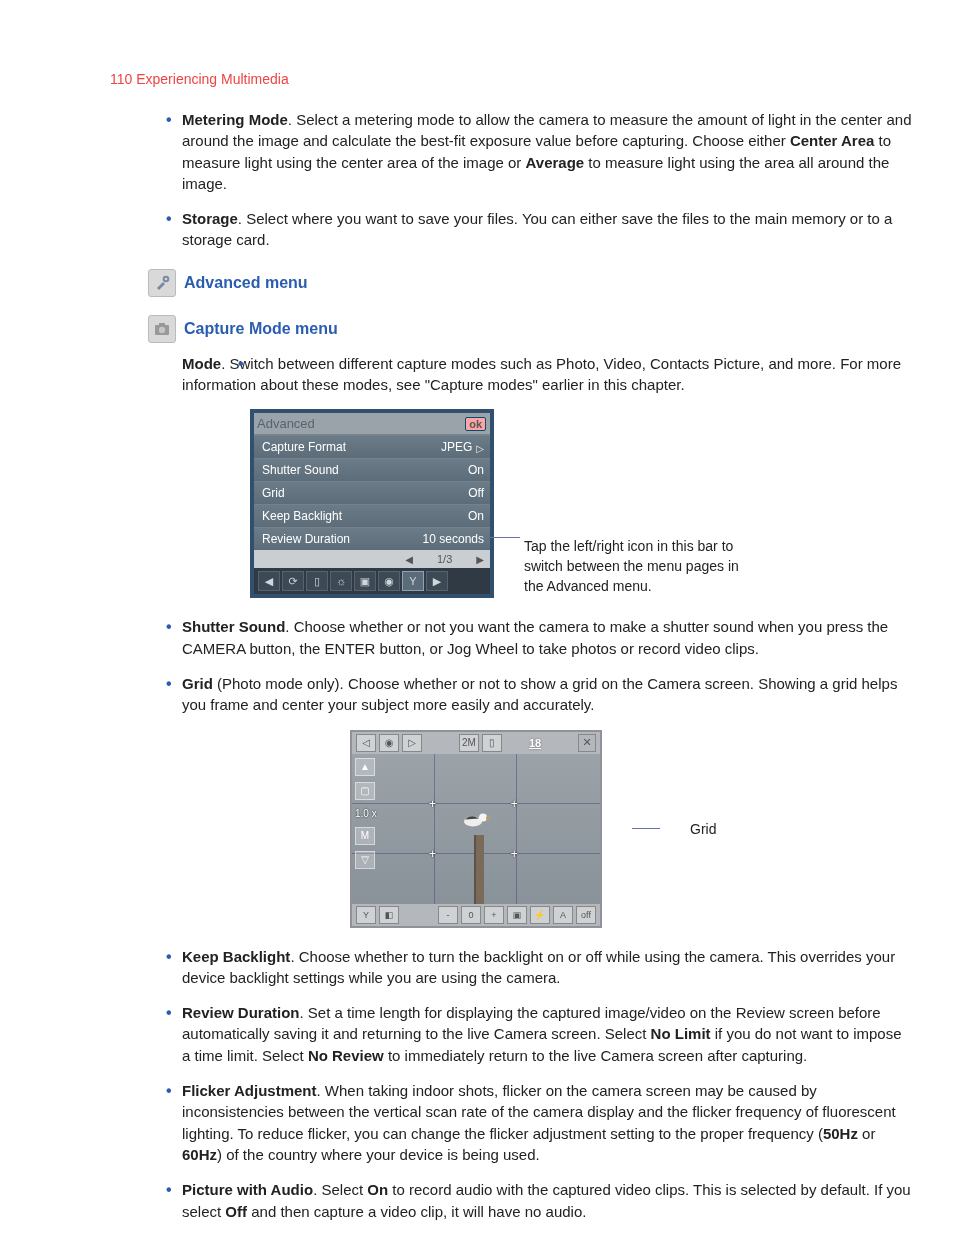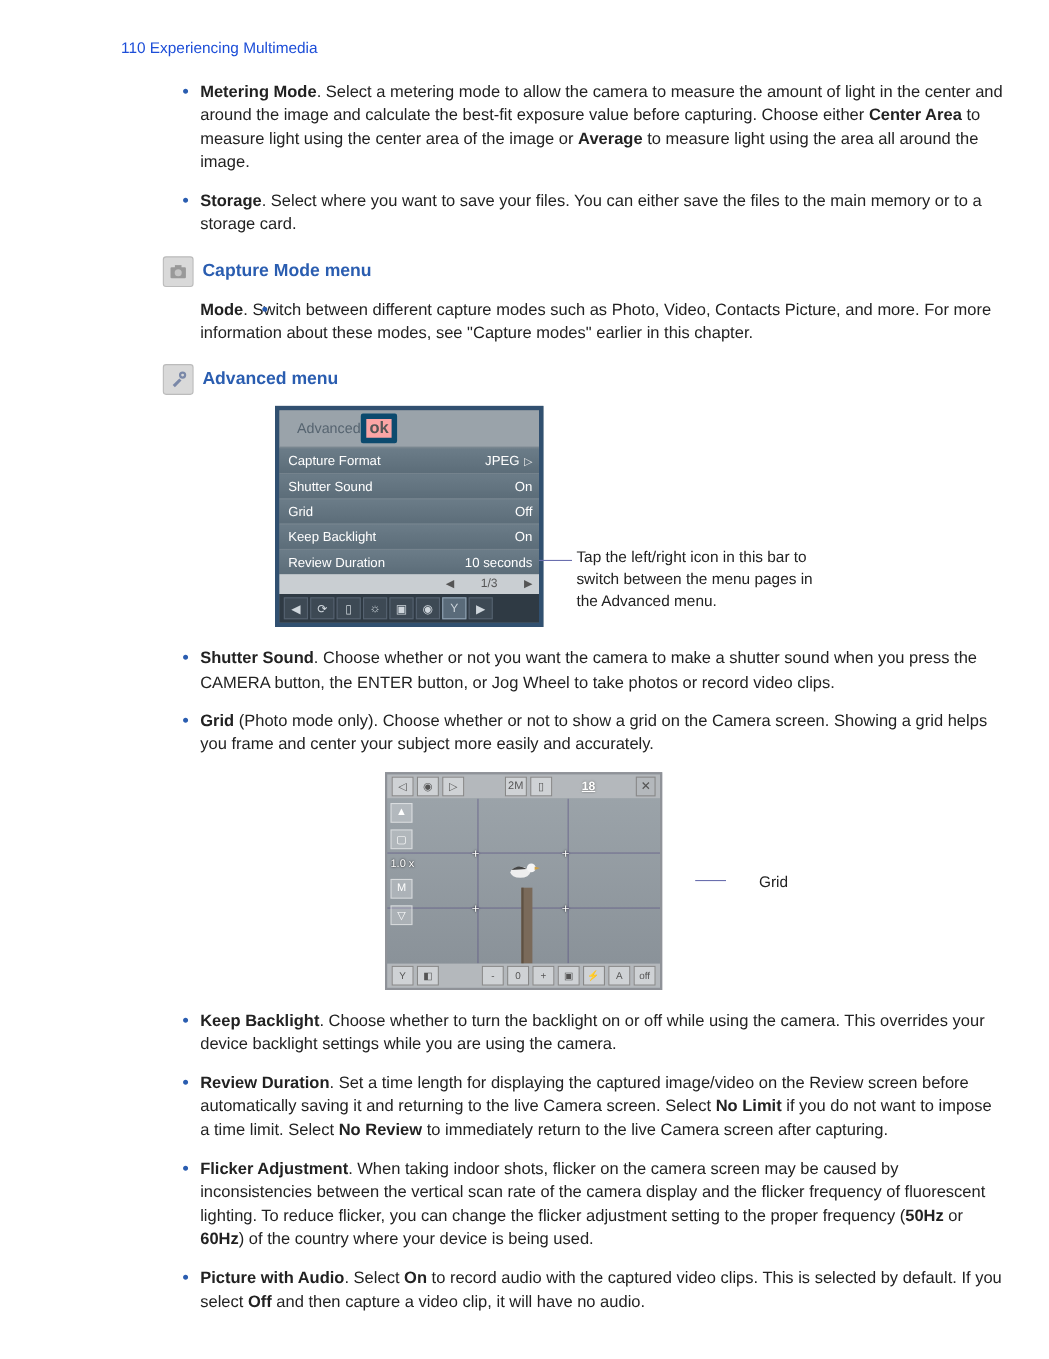--- a/index.html
+++ b/index.html
@@ -8,23 +8,24 @@
     font-family: "Segoe UI", "Myriad Pro", Arial, sans-serif;
     font-size: 15px;
     color: #222;
     background: #fff;
     width: 954px;
   }
   .page {
     padding: 35px 40px 60px 110px;
   }
   .page-header {
-    color: #1d4ed8;
+    color: #ef4444;
     font-size: 14px;
     margin-bottom: 22px;
+    margin-top: 36px;
   }
   .bulleted {
     position: relative;
     padding-left: 72px;
     margin-bottom: 14px;
     line-height: 1.42;
   }
   .bulleted::before {
     content: "•";
     position: absolute;
@@ -75,33 +76,33 @@
   .adv {
     width: 236px;
     border: 4px solid #315070;
     background: #6a7a86;
     color: #fff;
     font-size: 12px;
     position: relative;
   }
   .adv-title {
     display: flex;
-    justify-content: flex-start;
+    justify-content: space-between;
     align-items: center;
     background: #9aa3aa;
     color: #566470;
-    padding: 3px 4px 3px 16px;
+    padding: 3px 4px 3px 3px;
     font-size: 13px;
     border-bottom: 1px solid #7a858e;
   }
   .ok-btn {
     background: #fca5a5;
     color: #555;
-    border: 5px solid #0c4a6e;
-    font-size: 15px;
+    border: 1px solid #0c4a6e;
+    font-size: 11px;
     padding: 0 3px;
     font-weight: 600;
     border-radius: 2px;
   }
   .adv-row {
     display: flex;
     justify-content: space-between;
     align-items: center;
     padding: 4px 6px 4px 8px;
     border-top: 1px solid rgba(255,255,255,0.15);
@@ -233,47 +234,47 @@
 <div class="page">
 
   <div class="page-header">110  Experiencing Multimedia</div>
 
   <div class="bulleted">
     <span class="b">Metering Mode</span><span>. Select a metering mode to allow the camera to measure the amount of light in the center and around the image and calculate the best-fit exposure value before capturing. Choose either </span><span class="b">Center Area</span><span> to measure light using the center area of the image or </span><span class="b">Average</span><span> to measure light using the area all around the image.</span>
   </div>
 
   <div class="bulleted">
     <span class="b">Storage</span><span>. Select where you want to save your files. You can either save the files to the main memory or to a storage card.</span>
+  </div>
+
+  <div class="headed">
+    <div class="section-heading">
+      <span class="sec-icon">
+        <svg width="16" height="16" viewBox="0 0 16 16">
+            <path d="M3 13 L9 7 L11 9 L5 15 Z" fill="#7a88a8"></path>
+            <circle cx="12" cy="4" r="2.3" fill="none" stroke="#7a88a8" stroke-width="2"></circle>
+          </svg>
+      </span>
+      <span class="title">Advanced menu</span>
+    </div>
   </div>
 
   <div class="headed">
     <div class="section-heading">
       <span class="sec-icon">
         <svg width="16" height="14" viewBox="0 0 16 14">
             <rect x="1" y="3" width="14" height="10" rx="1" fill="#999"></rect>
             <rect x="5" y="1" width="6" height="3" fill="#999"></rect>
             <circle cx="8" cy="8" r="3.2" fill="#c5c5c5"></circle>
           </svg>
       </span>
       <span class="title">Capture Mode menu</span>
     </div>
     <div class="bulleted" style="padding-left:0;">
       <span class="b">Mode</span><span>. Switch between different capture modes such as Photo, Video, Contacts Picture, and more. For more information about these modes, see "Capture modes" earlier in this chapter.</span>
-    </div>
-  </div>
-
-  <div class="headed">
-    <div class="section-heading">
-      <span class="sec-icon">
-        <svg width="16" height="16" viewBox="0 0 16 16">
-            <path d="M3 13 L9 7 L11 9 L5 15 Z" fill="#7a88a8"></path>
-            <circle cx="12" cy="4" r="2.3" fill="none" stroke="#7a88a8" stroke-width="2"></circle>
-          </svg>
-      </span>
-      <span class="title">Advanced menu</span>
     </div>
   </div>
 
   <div class="adv-wrap">
     <div class="adv">
       <div class="adv-title">
         <span>Advanced</span>
         <span class="ok-btn">ok</span>
       </div>
       <div class="adv-row">

